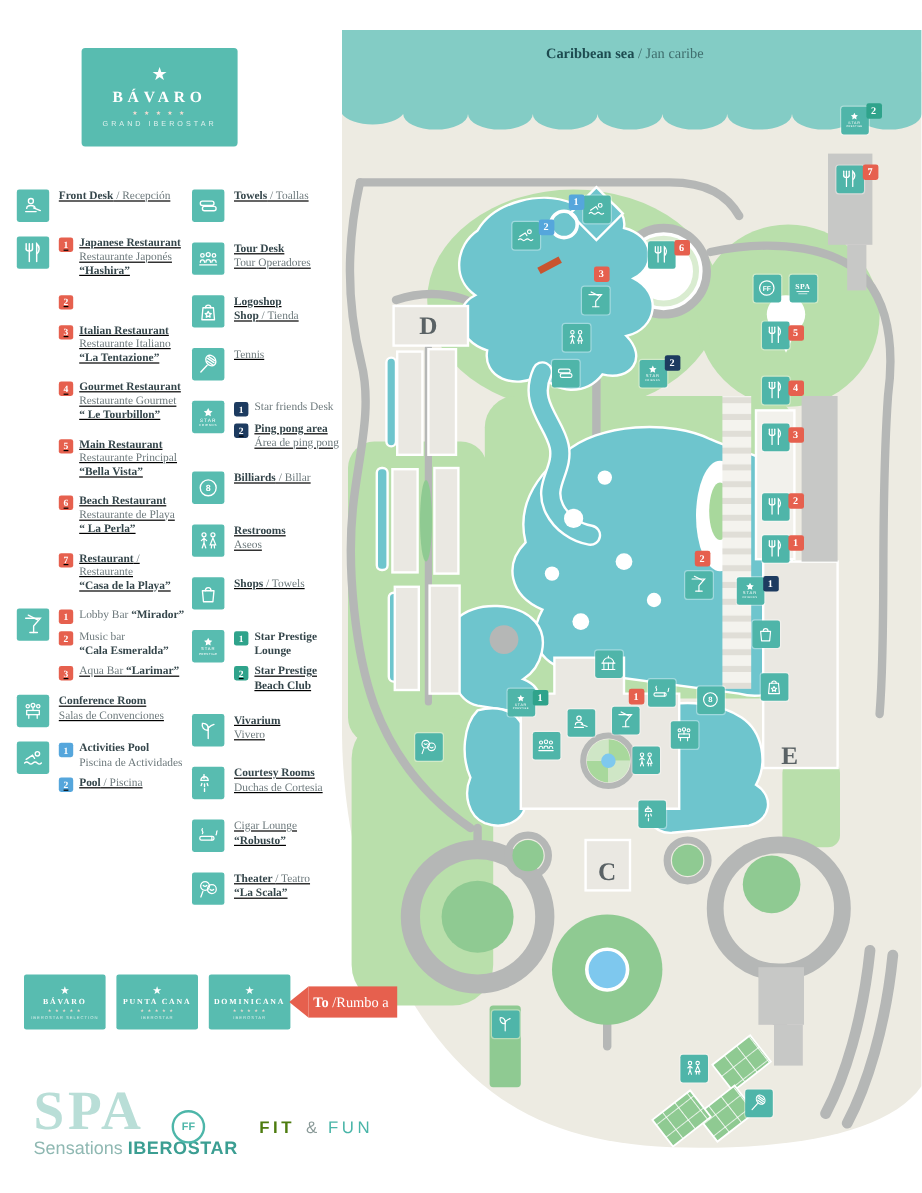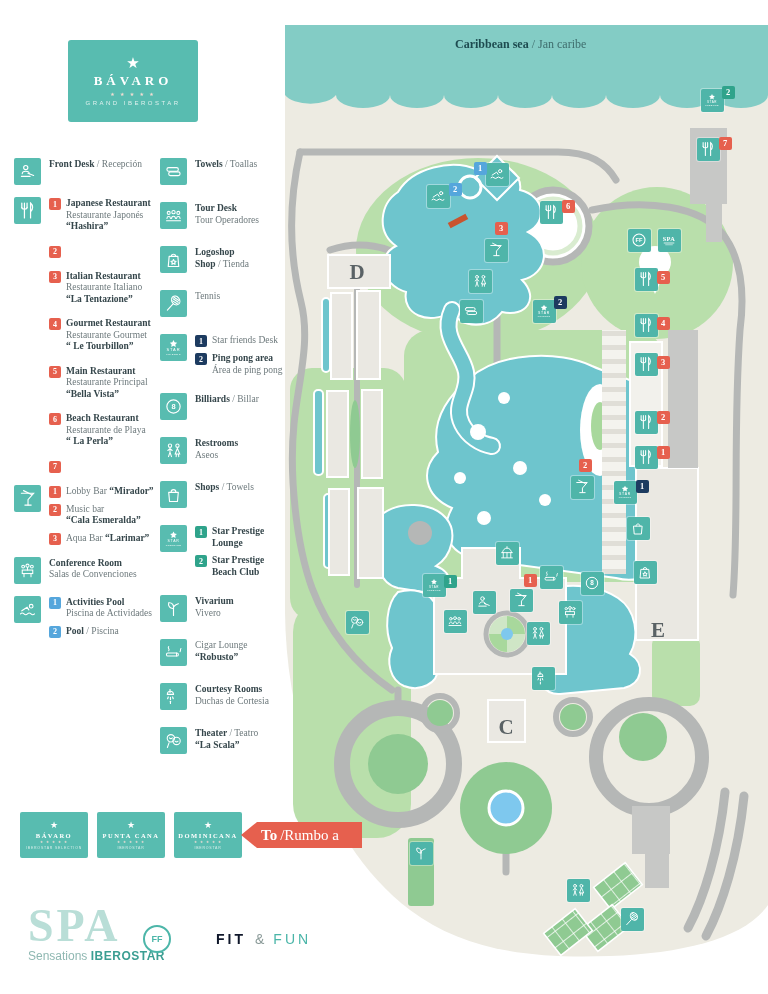--- a/index.html
+++ b/index.html
@@ -18,21 +18,21 @@
   .legend-col{position:absolute;top:158px;}
   #legend-col1{left:14px;width:148px;}
   #legend-col2{left:160px;width:124px;}
   .legend-item{display:flex;gap:8px;margin-bottom:12px;}
   #legend-col2 .legend-item{margin-bottom:17px;}
   .icon-box{flex:0 0 auto;width:27px;height:27px;background:#58bcb0;border-radius:2px;display:flex;align-items:center;justify-content:center;}
   .icon-box svg{width:21px;height:21px;display:block;}
   .icon-spacer{flex:0 0 27px;}
   .entries{padding-top:1px;min-width:0;}
   .entry{display:flex;gap:5px;margin-bottom:6px;}
-  .entry:last-child{margin-bottom:0;}
+  .entry:last-child{margin-bottom:0;text-decoration:underline;}
   .badge{flex:0 0 auto;width:12px;height:12px;border-radius:2px;color:#fff;font-size:8px;font-weight:bold;
     display:flex;align-items:center;justify-content:center;margin-top:0px;font-family:"Liberation Serif",serif;}
   .lines{font-size:9.5px;line-height:11.5px;color:#6d797c;}
   .lines .b{font-weight:bold;color:#35464b;}
 
   
   .marker{position:absolute;width:23px;height:23px;background:#4fb5a9;border-radius:2px;
     display:flex;align-items:center;justify-content:center;box-shadow:0 0 0 1px rgba(255,255,255,.35);}
   .marker svg{width:18px;height:18px;display:block;}
   .m-badge{position:absolute;width:13px;height:13px;border-radius:2px;color:#fff;font-weight:bold;font-size:8.5px;
@@ -45,30 +45,30 @@
   
   #hotel-row{position:absolute;left:20px;top:812px;display:flex;gap:9px;}
   .hotel-box{width:68px;height:46px;background:#58bcb0;border-radius:2px;color:#fff;
     display:flex;flex-direction:column;align-items:center;justify-content:center;}
   .hotel-star{font-size:9px;line-height:9px;}
   .hotel-name{font-size:6.5px;font-weight:bold;letter-spacing:1.5px;margin-top:2px;}
   .hotel-dots{font-size:3.5px;letter-spacing:1px;margin-top:1px;color:#f0ddd5;}
   .hotel-sub{font-size:3.5px;letter-spacing:.8px;margin-top:2px;color:#d8efeb;font-family:"Liberation Sans",sans-serif;}
   #to-arrow{position:absolute;left:241px;top:822px;display:flex;align-items:center;height:26px;}
   #to-arrow .tri{width:0;height:0;border-top:13px solid transparent;border-bottom:13px solid transparent;border-right:16px solid #e6604e;}
-  #to-arrow .body{background:#e6604e;height:26px;display:flex;align-items:center;padding:0 23px 0 4px;color:#fff;font-size:15px;white-space:nowrap;}
+  #to-arrow .body{background:#e6604e;height:26px;display:flex;align-items:center;padding:0 7px 0 4px;color:#fff;font-size:12px;white-space:nowrap;}
   #to-arrow .b{font-weight:bold;margin-right:3px;}
   #spa-logo{position:absolute;left:28px;top:905px;}
   #spa-logo .big{font-size:46px;line-height:42px;font-weight:bold;color:#b9ded7;letter-spacing:3px;font-family:"Liberation Serif",serif;}
-  #spa-logo .sub{font-size:12px;color:#8fb8b2;margin-top:2px;font-family:"Liberation Sans",sans-serif;}
+  #spa-logo .sub{font-size:15px;color:#8fb8b2;margin-top:2px;font-family:"Liberation Sans",sans-serif;}
   #spa-logo .sub .b{font-weight:bold;color:#3b9e92;letter-spacing:.5px;}
   #fitfun{position:absolute;left:143px;top:925px;display:flex;align-items:center;gap:7px;font-family:"Liberation Sans",sans-serif;}
   #fitfun .ff{width:24px;height:24px;border:2px solid #4db6a9;border-radius:50%;color:#4db6a9;font-size:9px;font-weight:bold;
     display:flex;align-items:center;justify-content:center;}
-  #fitfun .t1{font-size:14px;font-weight:bold;color:#0f172a;letter-spacing:3px;padding-left:38px;}
+  #fitfun .t1{font-size:14px;font-weight:bold;color:#4d7c0f;letter-spacing:3px;padding-left:38px;}
   #fitfun .t2{font-size:14px;color:#8a9a98;margin:0 2px;}
   #fitfun .t3{font-size:14px;color:#49b5a8;letter-spacing:3px;}
 </style>
 </head>
 <body>
 
 <svg width="0" height="0" style="position:absolute" aria-hidden="true">
 <defs>
   <g id="i-restaurant" fill="none" stroke="#fff" stroke-width="1.4" stroke-linecap="round">
     <path d="M8.5,3.5 V20.5"></path>
@@ -607,20 +607,24 @@
               <div><span class="b">“ La Perla”</span></div>
             </div>
           </div>
         </div>
       </div>
       <div class="legend-item">
         <div class="icon-spacer"></div>
         <div class="entries">
           <div class="entry">
             <span class="badge" style="background: rgb(230, 96, 78);">7</span>
+            <div class="lines">
+              <div><span class="b">Restaurant</span><span>  / Restaurante</span></div>
+              <div><span class="b">“Casa de la Playa”</span></div>
+            </div>
           </div>
         </div>
       </div>
       <div class="legend-item">
         <div class="icon-box">
           <svg viewBox="0 0 24 24">
             <use href="#i-cocktail"></use>
           </svg>
         </div>
         <div class="entries">
@@ -841,43 +845,43 @@
             <div class="lines">
               <div><span class="b">Vivarium</span></div>
               <div><span>Vivero</span></div>
             </div>
           </div>
         </div>
       </div>
       <div class="legend-item">
         <div class="icon-box">
           <svg viewBox="0 0 24 24">
+            <use href="#i-shower"></use>
+          </svg>
+        </div>
+        <div class="entries">
+          <div class="entry">
+            <div class="lines">
+              <div><span class="b">Courtesy Rooms</span></div>
+              <div><span>Duchas de Cortesia</span></div>
+            </div>
+          </div>
+        </div>
+      </div>
+      <div class="legend-item">
+        <div class="icon-box">
+          <svg viewBox="0 0 24 24">
             <use href="#i-cigar"></use>
           </svg>
         </div>
         <div class="entries">
           <div class="entry">
             <div class="lines">
               <div><span>Cigar Lounge</span></div>
               <div><span class="b">“Robusto”</span></div>
-            </div>
-          </div>
-        </div>
-      </div>
-      <div class="legend-item">
-        <div class="icon-box">
-          <svg viewBox="0 0 24 24">
-            <use href="#i-shower"></use>
-          </svg>
-        </div>
-        <div class="entries">
-          <div class="entry">
-            <div class="lines">
-              <div><span class="b">Courtesy Rooms</span></div>
-              <div><span>Duchas de Cortesia</span></div>
             </div>
           </div>
         </div>
       </div>
       <div class="legend-item">
         <div class="icon-box">
           <svg viewBox="0 0 24 24">
             <use href="#i-theater"></use>
           </svg>
         </div>

